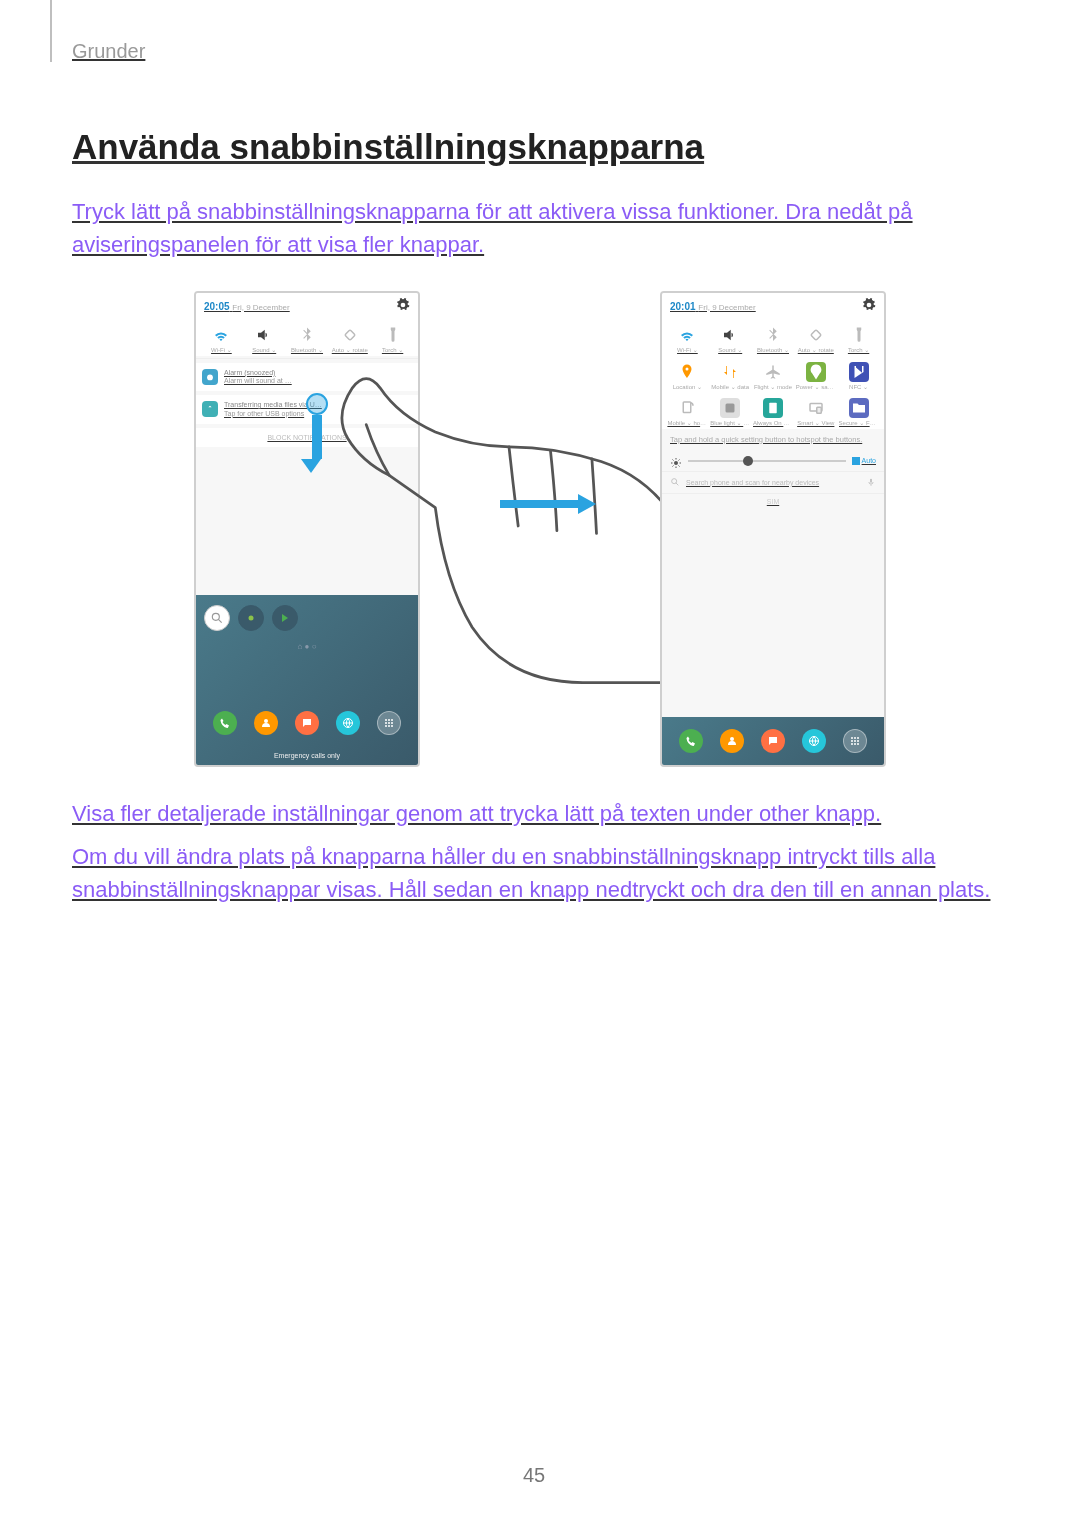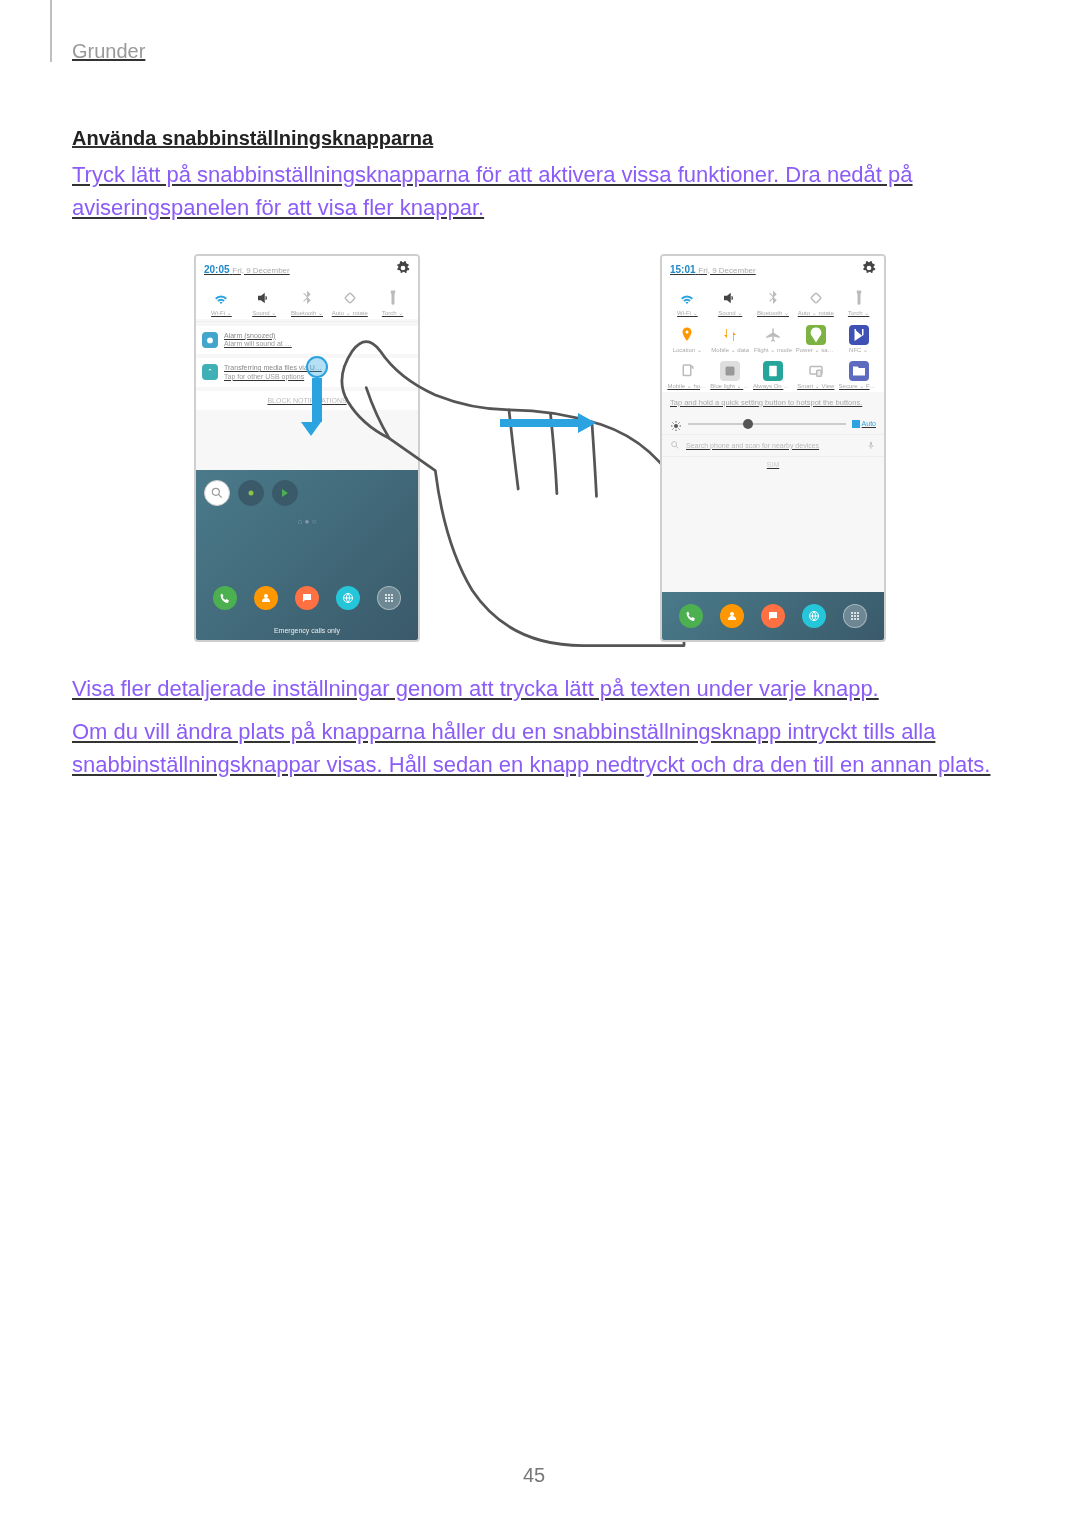--- a/index.html
+++ b/index.html
@@ -17,31 +17,31 @@
   .page-wrap {
     padding: 40px 72px 0 72px;
     position: relative;
     height: 100%;
     text-decoration: underline;
   }
   .breadcrumb {
     color: #999; font-size: 20px; margin-bottom: 64px;
   }
   h2.section-title {
-    font-size: 20px; font-weight: bold; color: #222; margin-bottom: 8px;
+    font-size: 35px; font-weight: bold; color: #222; margin-bottom: 28px;
   }
   p.body-text {
     font-size: 22px; color: #8b5cf6; line-height: 1.5; margin-bottom: 10px;
   }
   .figure-row {
     display: flex; justify-content: center; align-items: center; gap: 80px;
     margin: 30px 0 30px 0;
   }
   .phone {
-    width: 226px; height: 388px; border: 2px solid #cfcfcf; border-radius: 4px;
+    width: 226px; height: 476px; border: 2px solid #cfcfcf; border-radius: 4px;
     background: #f7f7f7; position: relative; overflow: hidden;
   }
   .phone-status {
     display: flex; justify-content: space-between; align-items: center;
     padding: 5px 8px; font-size: 10px; color: #1e88c7; background:#fff;
   }
   .phone-status .time { font-weight: bold; }
   .phone-status .date { color:#aaa; font-size:8px; }
   .gear-icon { width: 14px; height: 14px; }
   .qs-row {
@@ -277,21 +277,21 @@
           <path d="M245 108 Q250 155 252 195"></path>
           <path d="M290 117 Q293 160 295 198"></path>
         </svg>
       </div>
     </div>
 
     <div class="arrow-blue"></div>
 
     <div class="phone">
       <div class="phone-status">
-        <span><span class="time">15:01</span>
+        <span><span class="time">20:01</span>
         <span class="date">Fri, 9 December</span></span>
         <span>
           <svg class="gear-icon" viewBox="0 0 24 24" fill="#444">
               <path d="M12 8a4 4 0 100 8 4 4 0 000-8zm9 4l2 1-1 3-2-0.5a8 8 0 01-2 2l.5 2-3 1-1-2a8 8 0 01-3 0l-1 2-3-1 .5-2a8 8 0 01-2-2L3 16l-1-3 2-1a8 8 0 010-3L2 8l1-3 2 .5a8 8 0 012-2L6.5 1l3-1 1 2a8 8 0 013 0l1-2 3 1-.5 2a8 8 0 012 2l2-.5 1 3-2 1a8 8 0 010 3z"></path>
             </svg>
         </span>
       </div>
 
       <div class="qs-row">
         <div class="qs-item">
@@ -493,17 +493,17 @@
               <circle cx="18" cy="12" r="2"></circle>
               <circle cx="6" cy="18" r="2"></circle>
               <circle cx="12" cy="18" r="2"></circle>
               <circle cx="18" cy="18" r="2"></circle>
             </svg>
           </span>
       </div>
     </div>
   </div>
 
-  <p class="body-text">Visa fler detaljerade inställningar genom att trycka lätt på texten under varje knapp.</p>
+  <p class="body-text">Visa fler detaljerade inställningar genom att trycka lätt på texten under other knapp.</p>
   <p class="body-text">Om du vill ändra plats på knapparna håller du en snabbinställningsknapp intryckt tills alla snabbinställningsknappar visas. Håll sedan en knapp nedtryckt och dra den till en annan plats.</p>
 
   <div class="page-number">45</div>
 </div>
 
 </body></html>

